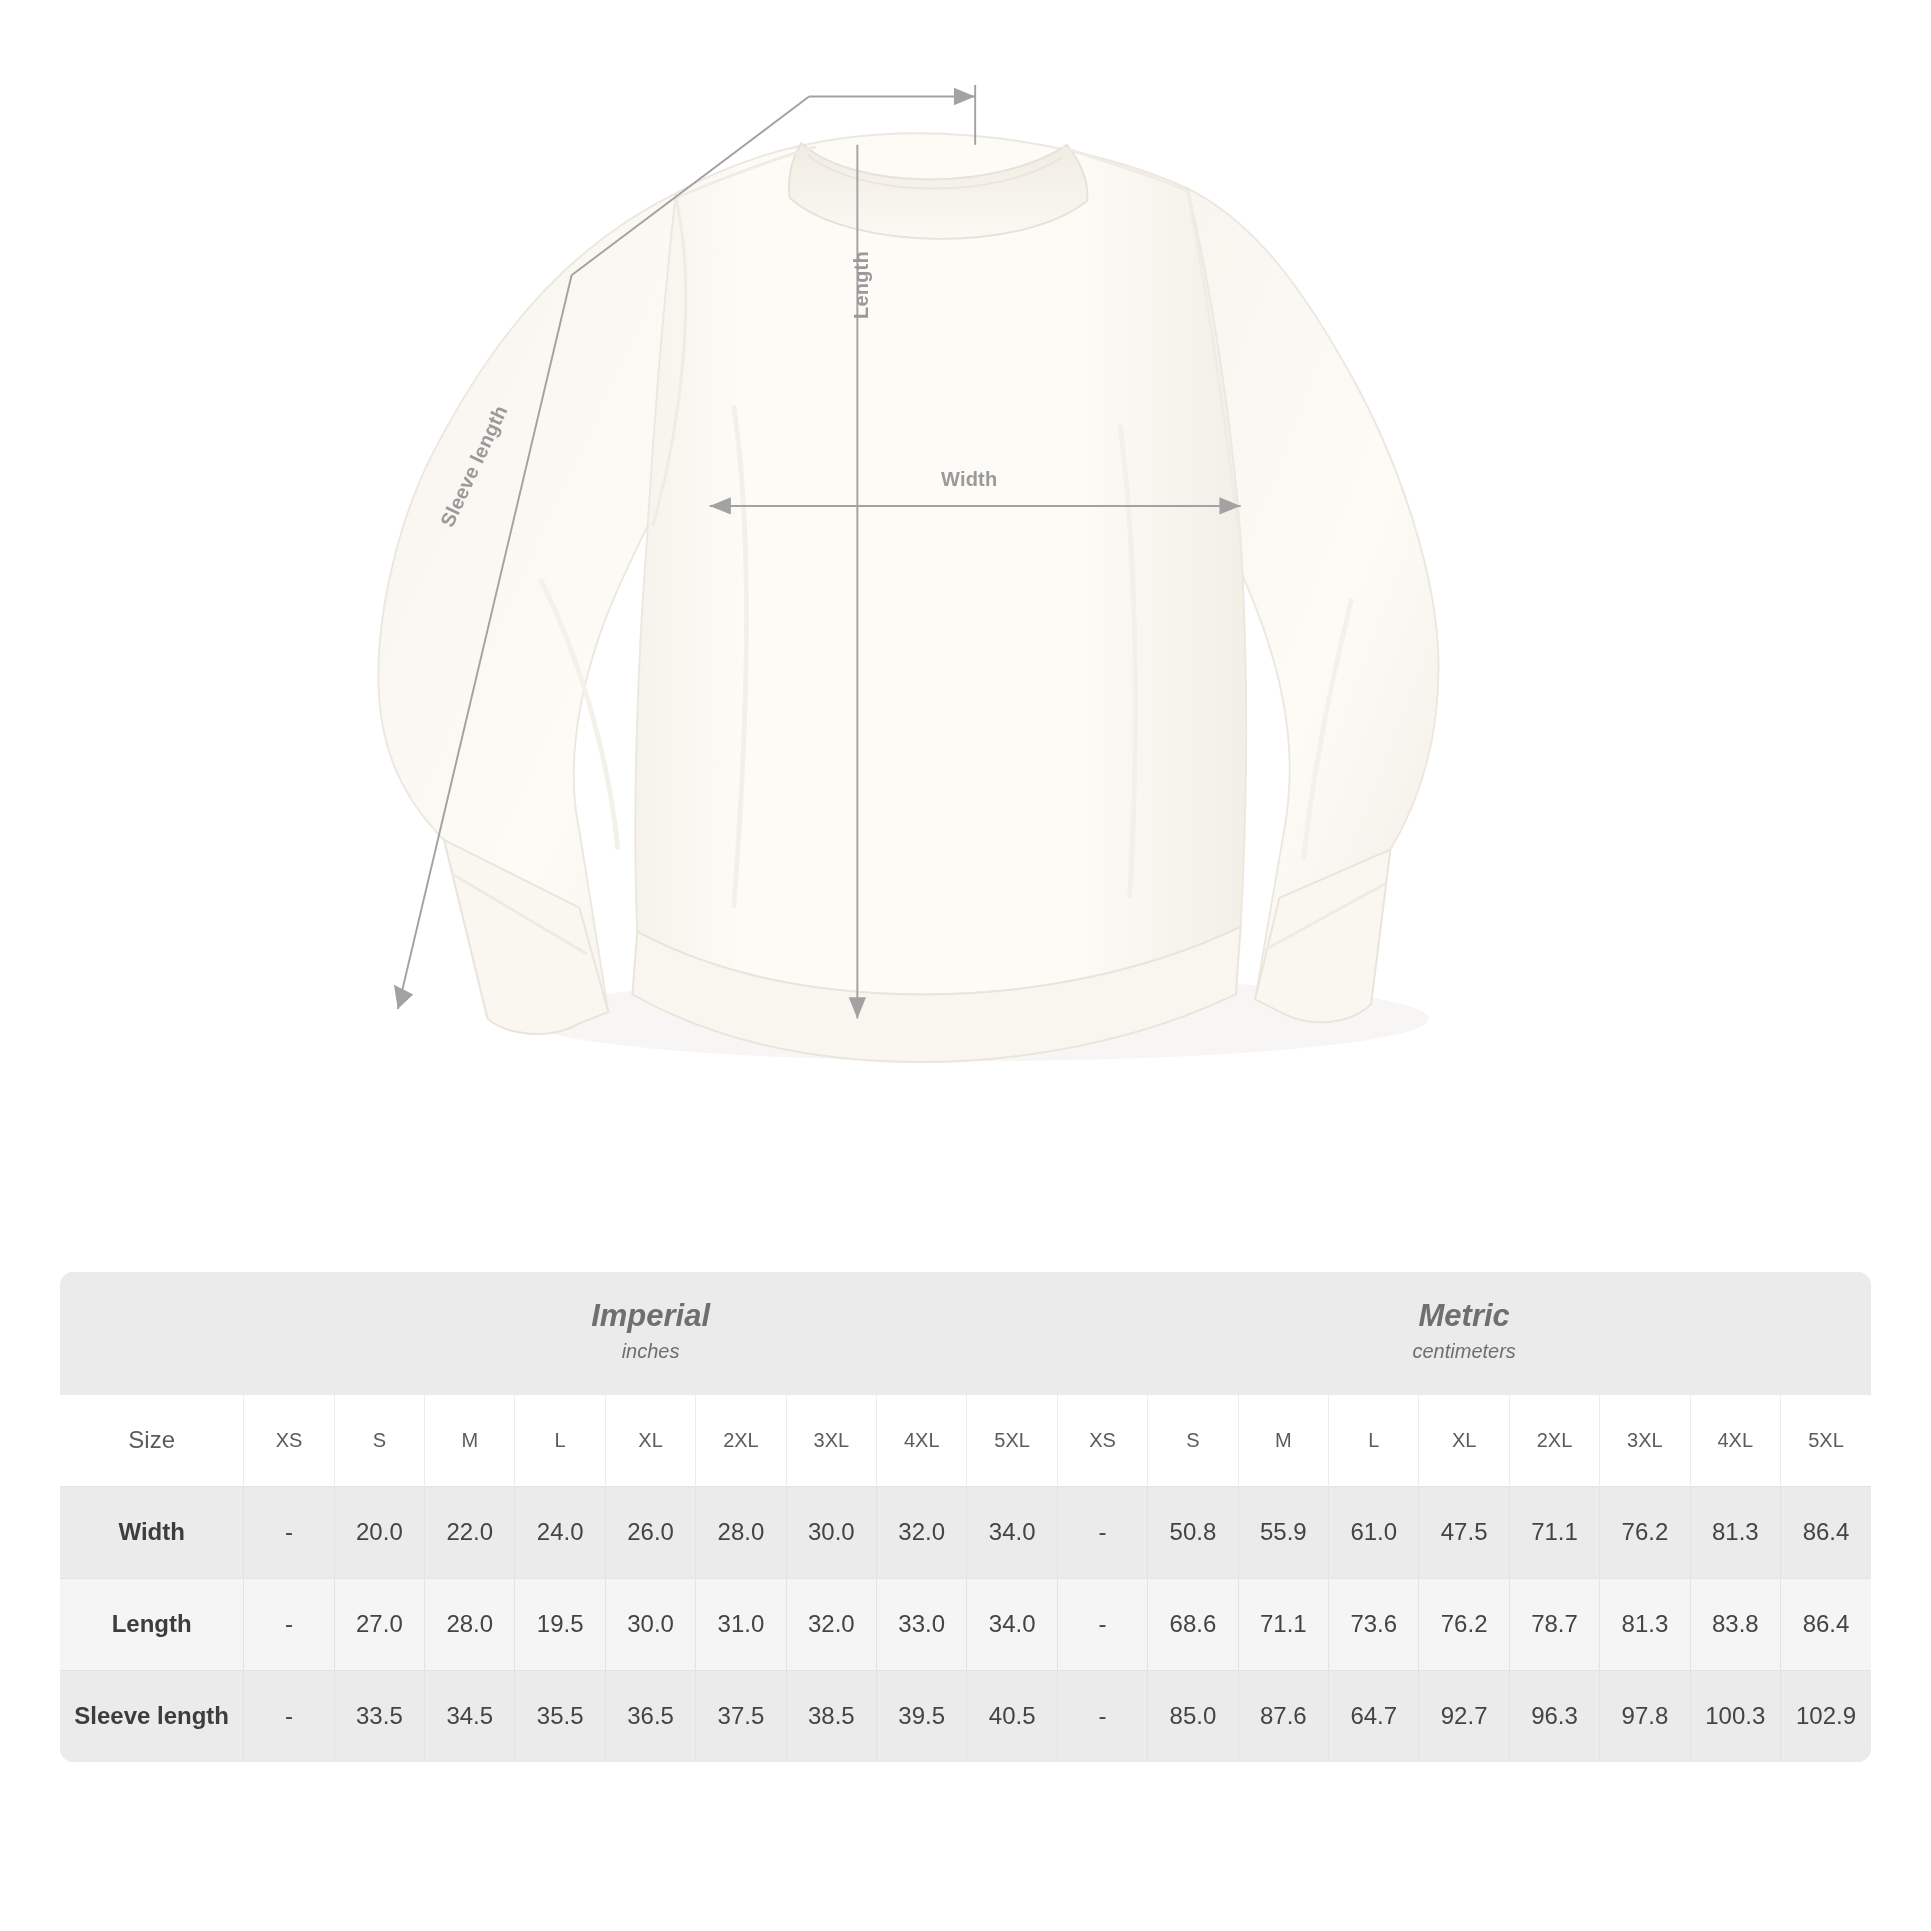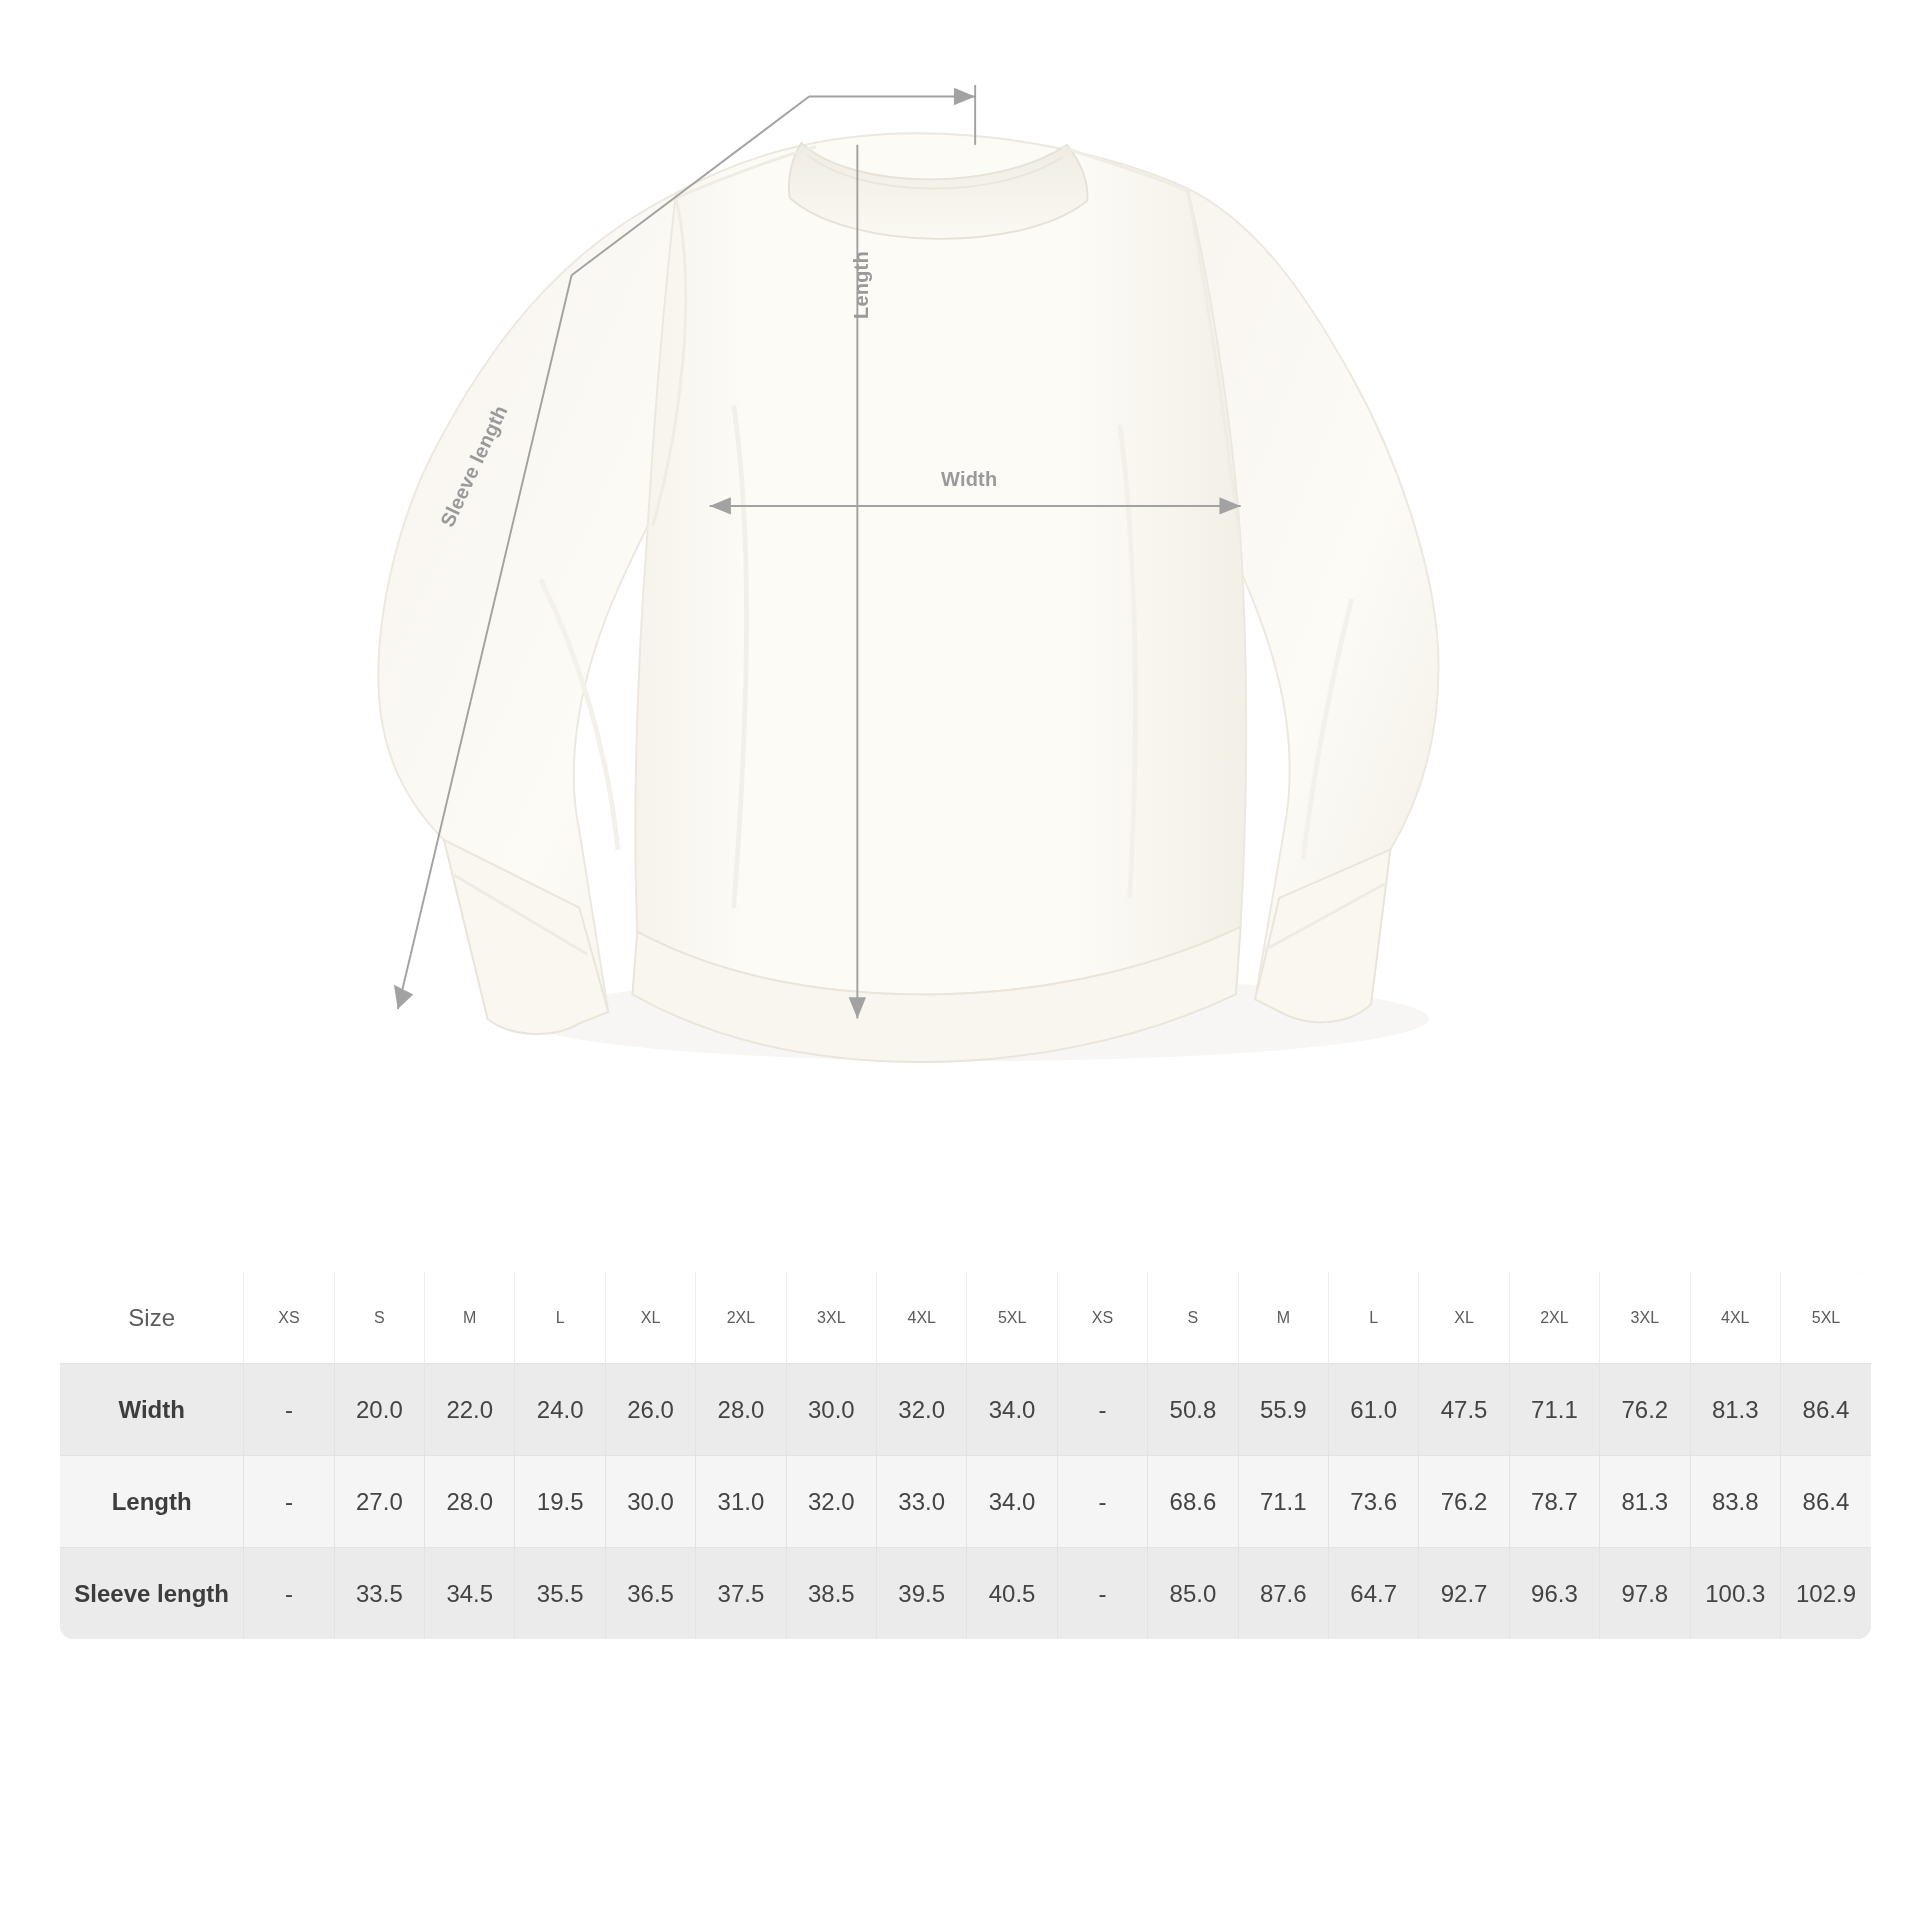--- a/index.html
+++ b/index.html
@@ -115,21 +115,21 @@
     font-size: 20px;
     font-style: italic;
     color: #6f6f6f;
     line-height: 1.5;
   }
 
   
   .head-row td {
     background: #ffffff;
     color: #5c5c5c;
-    font-size: 16px;
+    font-size: 20px;
     font-weight: bold;
     height: 89px;
     border-right: 1px solid #ececec;
   }
   .head-row td:last-child { border-right: none; }
   .head-row td.rowlabel {
     font-size: 24px;
     color: #5c5c5c;
   }
 
@@ -249,20 +249,31 @@
   </div>
 
 
   <div class="table-wrap">
     <table class="size-table">
       <colgroup>
         <col style="width:183px">
         <col span="18" style="width:90px">
       </colgroup>
       <tbody>
+        <tr class="unit-row">
+          <td></td>
+          <td colspan="9">
+            <div class="unit-name">Imperial</div>
+            <div class="unit-sub">inches</div>
+          </td>
+          <td colspan="9">
+            <div class="unit-name">Metric</div>
+            <div class="unit-sub">centimeters</div>
+          </td>
+        </tr>
 
         <tr class="head-row">
           <td class="rowlabel">Size</td>
           <td>XS</td>
           <td>S</td>
           <td>M</td>
           <td>L</td>
           <td>XL</td>
           <td>2XL</td>
           <td>3XL</td>

